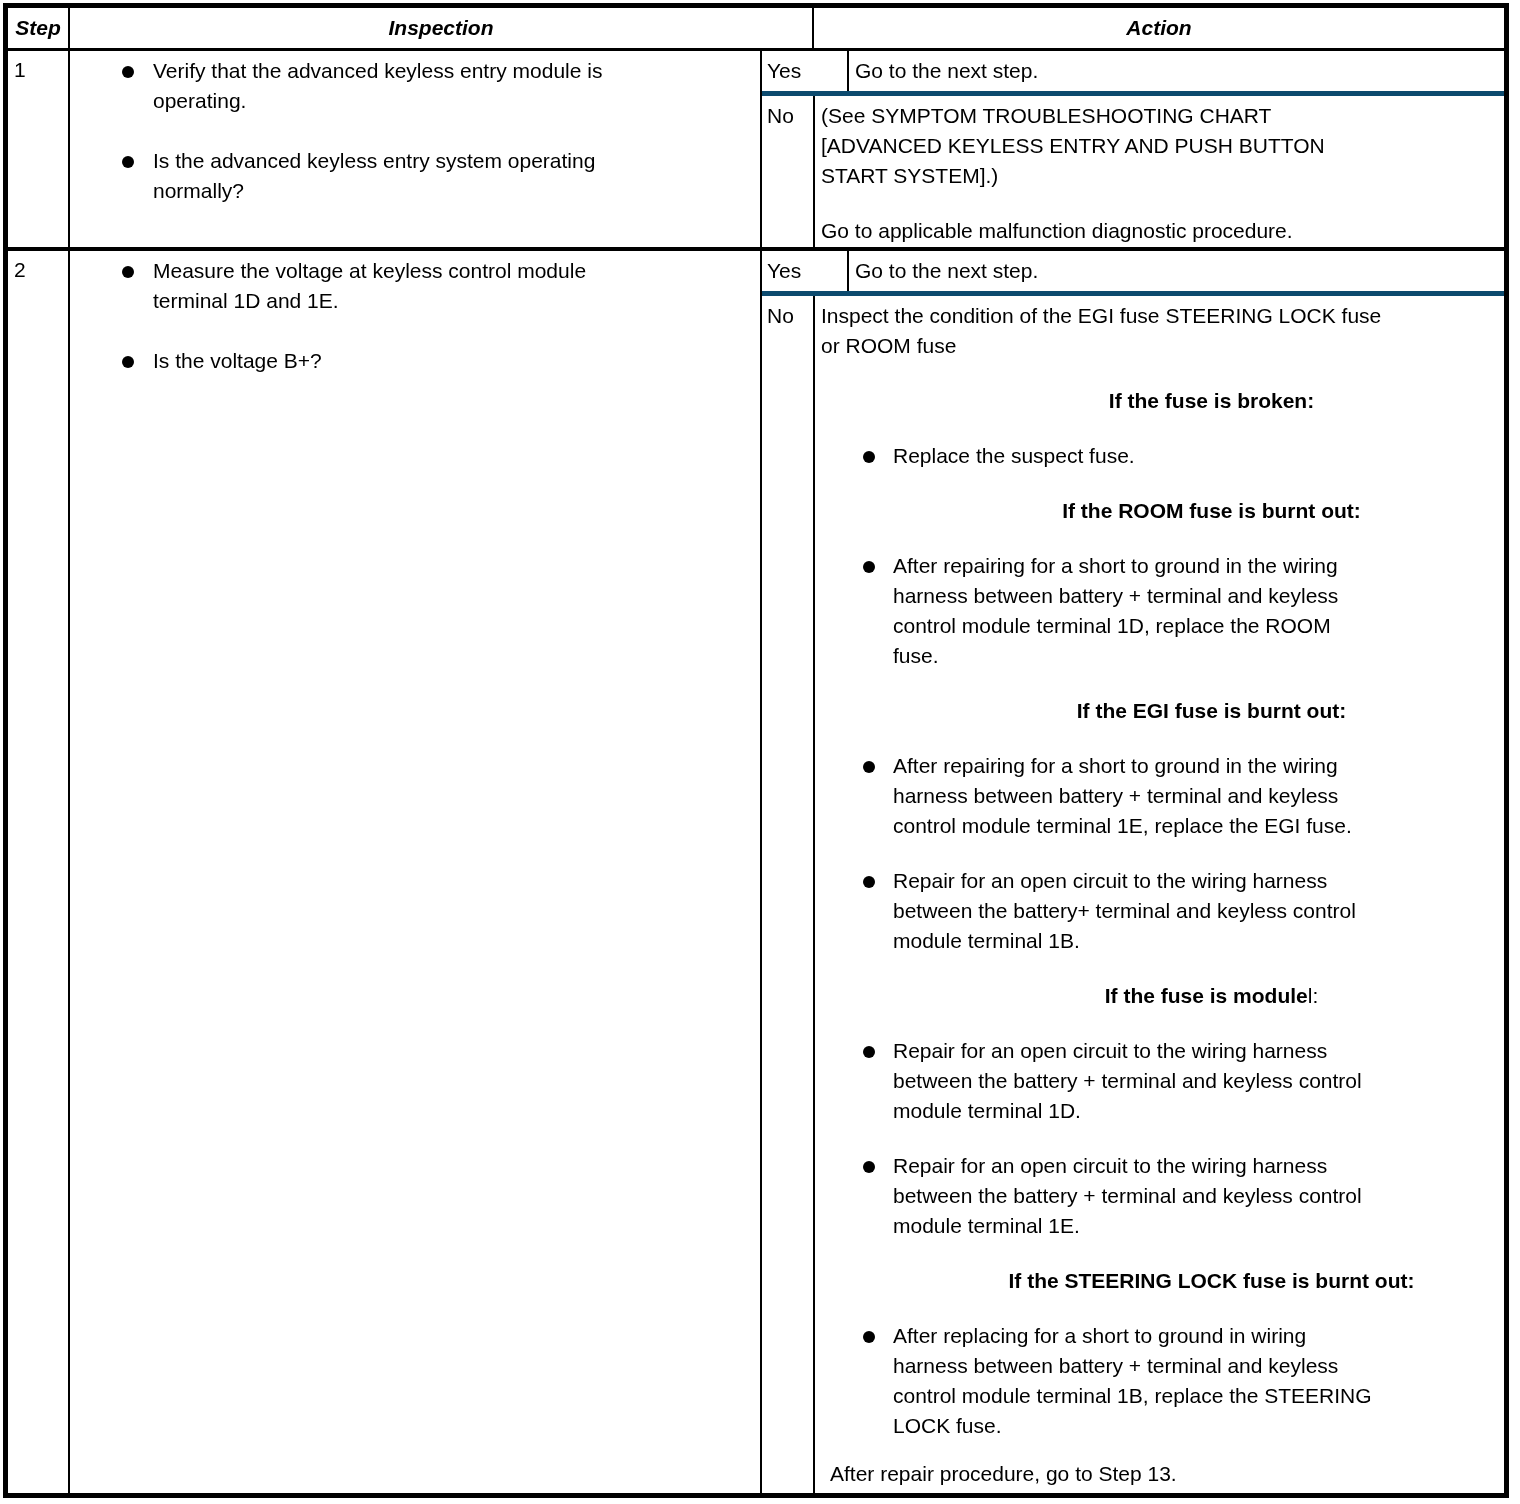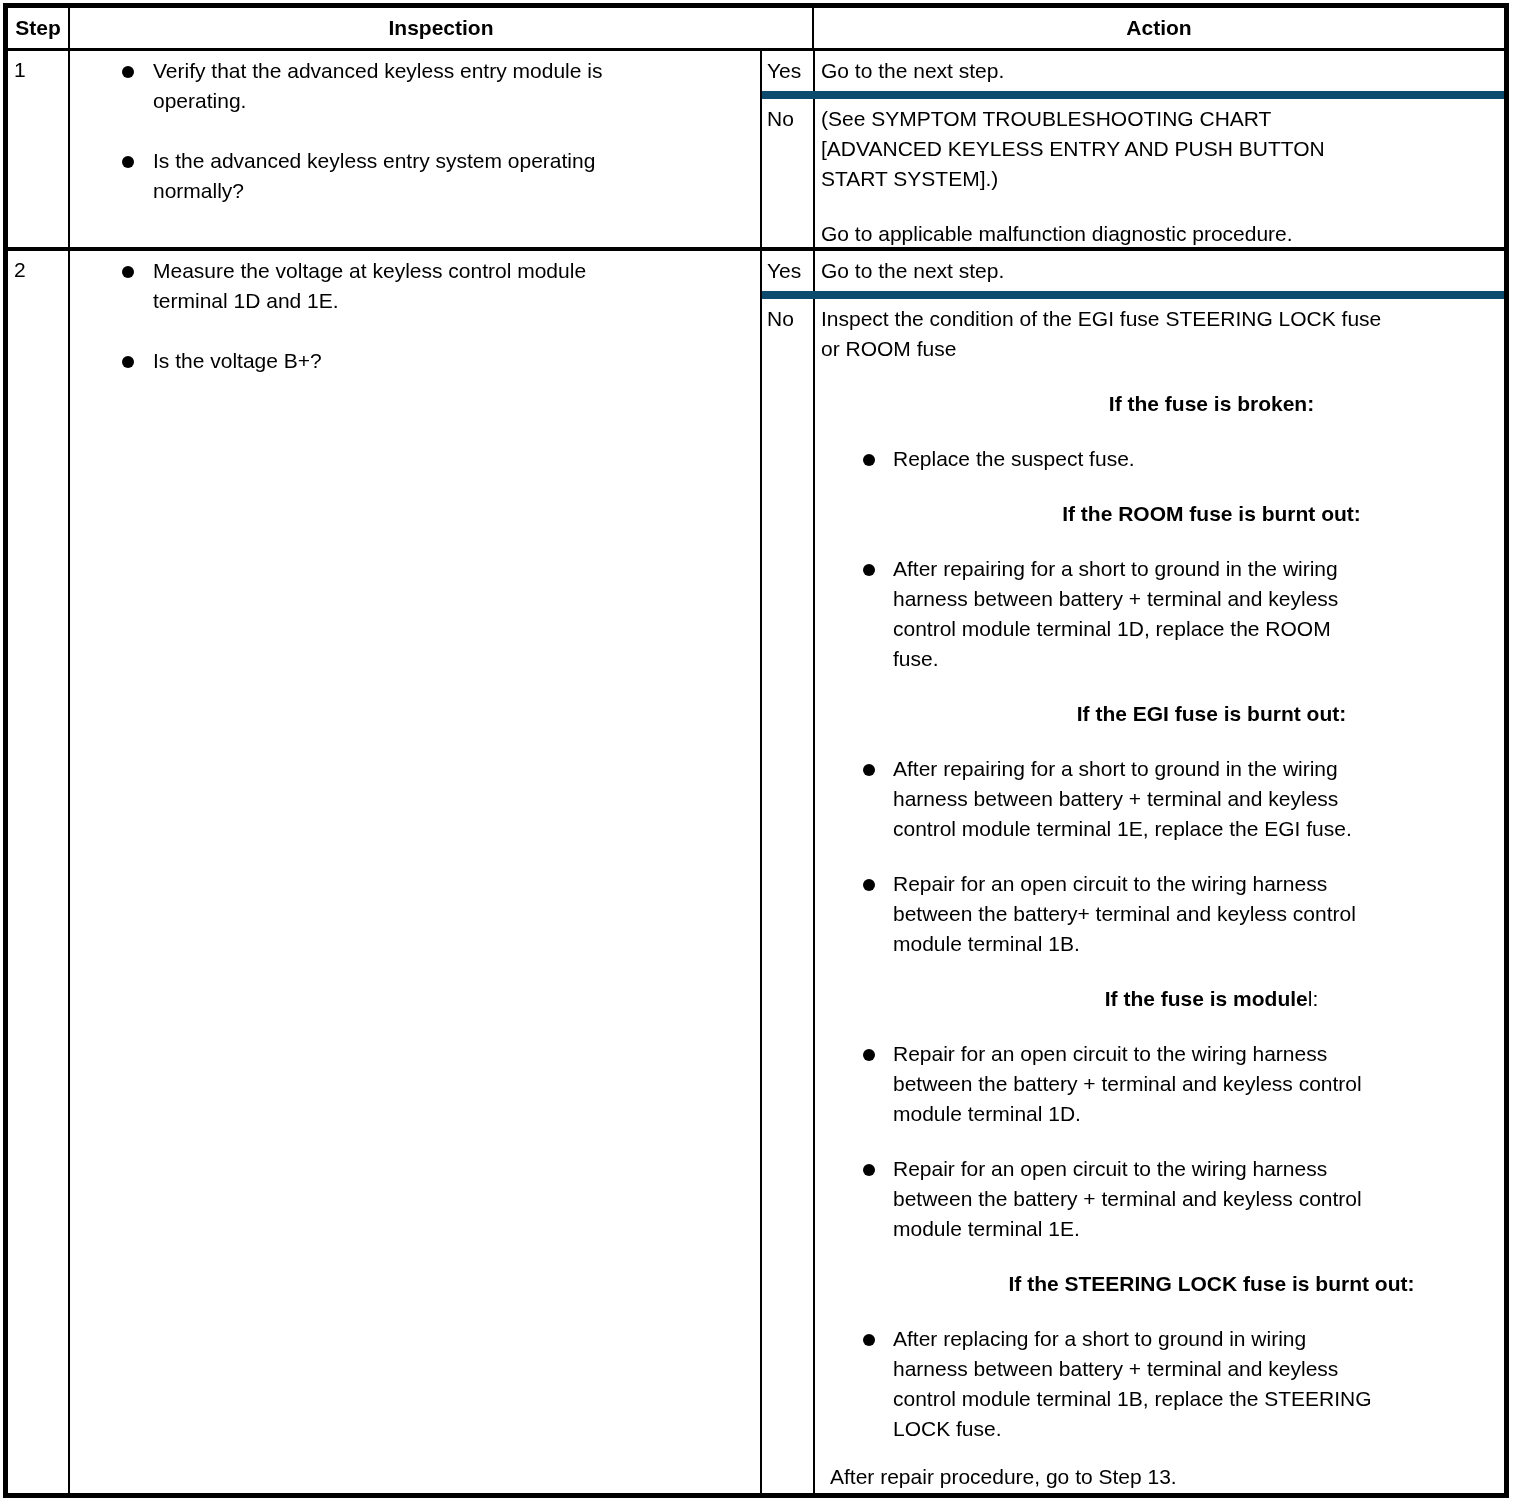--- a/index.html
+++ b/index.html
@@ -4,32 +4,32 @@
 <style>
   html,body{margin:0;padding:0;background:#fff;}
   body{width:1520px;height:1504px;position:relative;
        font-family:"Liberation Sans","DejaVu Sans",sans-serif;
        color:#000;font-size:21px;line-height:30px;}
   .doc{position:absolute;left:3px;top:3px;width:1506px;height:1495px;
        border:5px solid #000;box-sizing:border-box;
        display:flex;flex-direction:column;background:#fff;overflow:hidden;}
   
   .hdr-row{display:grid;grid-template-columns:60px 744px 1fr;
-           border-bottom:3px solid #000;height:40px;flex:none;}
+           border-bottom:3px solid #000;height:40px;flex:none;font-style:italic;}
   .hdr-cell{font-weight:bold;text-align:center;line-height:40px;overflow:hidden;}
   .hdr-cell + .hdr-cell{border-left:2px solid #000;}
   
   .body-row{display:grid;grid-template-columns:60px 692px 1fr;overflow:hidden;}
   .row1{height:196px;flex:none;}
   .row2{border-top:4px solid #000;flex:1;}
   .step-cell{padding:4px 0 0 6px;overflow:hidden;}
   .insp-cell{border-left:2px solid #000;padding-top:5px;overflow:hidden;}
   .right-part{border-left:2px solid #000;display:flex;flex-direction:column;overflow:hidden;}
   .sub{display:grid;grid-template-columns:51px 1fr;overflow:hidden;}
-  .sub-yes{height:40px;flex:none;border-bottom:8px solid #0c4a6e;}
+  .sub-yes{height:40px;flex:none;border-bottom:5px solid #0c4a6e;gap:34px;}
   .sub-no{flex:1;}
   .yn-cell{padding:5px 0 0 5px;overflow:hidden;}
   .action-cell{border-left:2px solid #000;padding:5px 6px 0 6px;overflow:hidden;}
   
   .txt{white-space:pre-line;}
   .bullet-item{display:flex;margin:0 0 30px 0;}
   .insp-cell .bullet-item{padding-left:52px;}
   .dot{width:12px;height:12px;border-radius:50%;background:#000;
        flex:none;margin:10px 12px 0 0;}
   .insp-cell .dot{margin-right:19px;}

